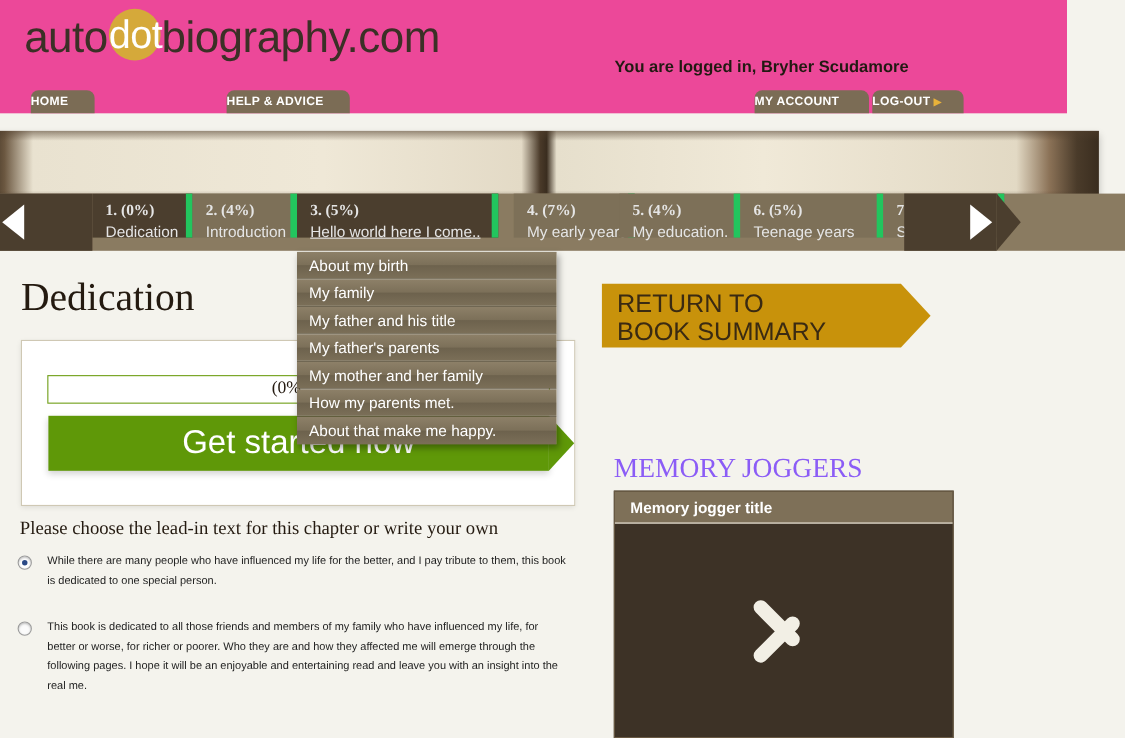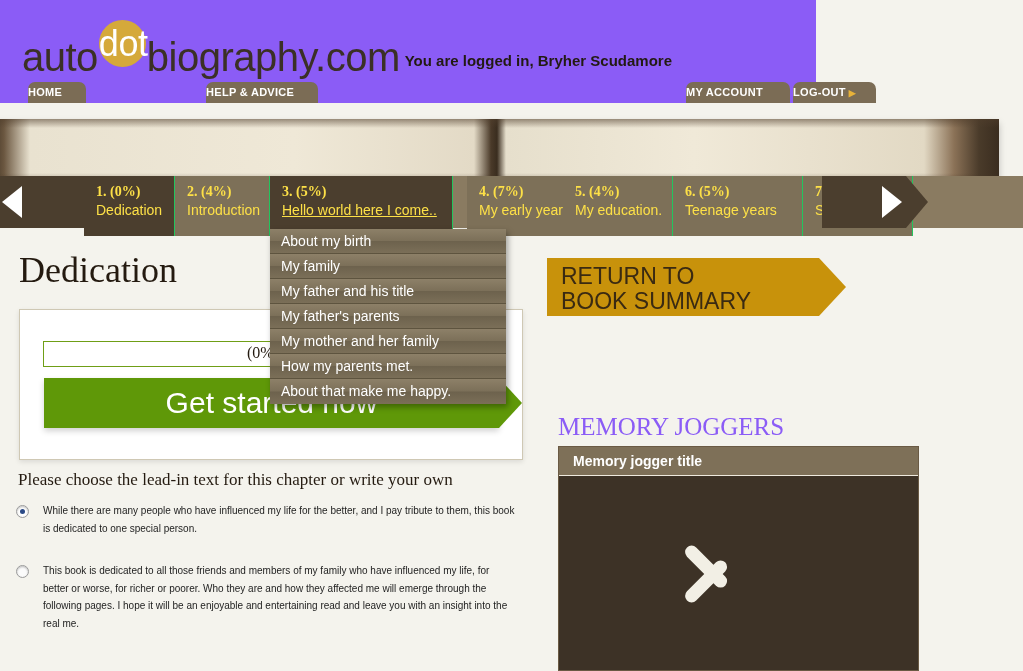--- a/index.html
+++ b/index.html
@@ -5,26 +5,26 @@
   * { box-sizing: border-box; margin: 0; padding: 0; }
   html, body {
     width: 1023px; height: 671px;
     background: #f4f3ed;
     font-family: "Liberation Sans", sans-serif;
     overflow: hidden;
   }
   #page { position: relative; width: 1023px; height: 671px; background: #f4f3ed; }
 
   
-  .header-band { position: absolute; left: 0; top: 0; width: 816px; height: 103px; background: #8b5cf6; }
+  .header-band { position: absolute; left: 0; top: 0; width: 970px; height: 103px; background: #ec4899; }
   .logo { position: absolute; left: 22px; top: 4px; height: 46px;
           font-family: "Liberation Sans", sans-serif; font-size: 40px; letter-spacing: -0.5px;
           color: #3b3026; white-space: nowrap; }
   .logo .dotwrap { display: inline-block; position: relative; width: 47px; height: 47px;
-                   vertical-align: -12px; margin: 16px 1px; }
+                   vertical-align: -12px; margin: 4px 1px; }
   .logo .dotcircle { position: absolute; left: 0; top: 0; width: 47px; height: 47px;
                      border-radius: 50%; background: #d5a93a; }
   .logo .dottext { position: absolute; left: 0; top: 0; width: 47px; height: 47px;
                    line-height: 47px; text-align: center; color: #ffffff; font-size: 36px; }
 
   .loggedin { position: absolute; right: 144px; top: 52px; font-size: 15px; font-weight: bold; color: #221a12; white-space: nowrap; }
 
   .tabbtn { position: absolute; height: 21px; line-height: 21px;
             border-radius: 7px 7px 0 0; color: #ffffff; font-size: 11px; font-weight: bold;
             text-align: left; letter-spacing: 0.3px; white-space: nowrap; cursor: pointer; }
@@ -44,22 +44,22 @@
                   #4a3b2a 0px, #6b5740 10px, #e9e2d0 36px, #efe8d7 300px,
                   #e3dac6 480px, #4a3a29 497px, #3a2d1f 503px, #e6dfcc 512px,
                   #f0e9d8 700px, #e2d9c4 930px, #8b7257 960px, #4a3b2a 985px, #3a2d1f 1005px);
               box-shadow: 0 4px 7px rgba(0,0,0,0.22); }
   .book-img::after { content:""; position:absolute; left:0; right:0; bottom:0; height:10px;
               background: linear-gradient(to bottom, rgba(70,54,38,0) 0%, rgba(70,54,38,0.45) 100%); }
 
   
   .chapstrip { position: absolute; left: 0; top: 176px; width: 1023px; height: 52px;
                background: #8a7b61; }
-  .chaptab { position: absolute; top: 0; height: 60px; padding: 7px 0 0 12px;
-             border-right: 1px solid #22c55e; color: #fde047; cursor: pointer; }
+  .chaptab { position: absolute; top: 0; height: 40px; padding: 7px 0 0 12px;
+             border-right: 6px solid #22c55e; color: #e5e5e5; cursor: pointer; }
   .chaptab .num { font-family: "Liberation Serif", serif; font-size: 14px; font-weight: bold; display: block; line-height: 17px; }
   .chaptab .nm  { font-size: 14px; display: block; line-height: 20px; }
   .chaptab.dark { background: #4b3e2e; }
   .chaptab.light{ background: #7d7058; }
   .chaptab.active .nm { text-decoration: underline; }
 
   .navarrow { position: absolute; top: 176px; height: 52px; background: #4b3e2e; cursor: pointer; z-index: 6; }
   .navarrow.left  { left: 0; width: 84px; }
   .navarrow.right { left: 822px; width: 84px; }
   .navarrow.right::after { content:""; position:absolute; left: 84px; top: 0;
@@ -107,21 +107,21 @@
   .rb { position: absolute; left: 0; top: 3px; width: 13px; height: 13px; border-radius: 50%;
         background: #fbfbfb; border: 1px solid #9a9a9a; box-shadow: inset 0 1px 2px rgba(0,0,0,0.25); cursor: pointer; }
   .rb.sel { background: #ffffff; }
   .rb.sel::after { content:""; position:absolute; left:3px; top:3px; width:5px; height:5px;
                    border-radius:50%; background:#2b4a86; }
   .rtext { margin-left: 27px; font-size: 10px; line-height: 17.5px; color: #1d1d1d; }
 
   
   .mj-title { position: absolute; left: 558px; top: 413px;
               font-family: "Liberation Serif", serif; font-size: 25px; color: #8b5cf6; }
-  .mj-box { position: absolute; left: 558px; top: 446px; width: 361px; height: 225px;
+  .mj-box { position: absolute; left: 558px; top: 446px; width: 309px; height: 225px;
             background: #3d3226; border: 1px solid #6a5a44; }
   .mj-head { height: 29px; line-height: 29px; padding-left: 14px; background: #7e7058;
              color: #ffffff; font-size: 14px; font-weight: bold; border-bottom: 1px solid #efeade; }
   .mj-body { position: relative; height: 194px; }
   .chev { position: absolute; left: 128px; top: 48px; width: 46px; height: 88px; }
   .chev span { position: absolute; left: 0; width: 54px; height: 13px; border-radius: 7px; background: #f2efe5; }
   .chev span.a { top: 17px; transform: rotate(45deg); transform-origin: left center; }
   .chev span.b { top: 70px; transform: rotate(-45deg); transform-origin: left center; }
 </style>
 </head>

